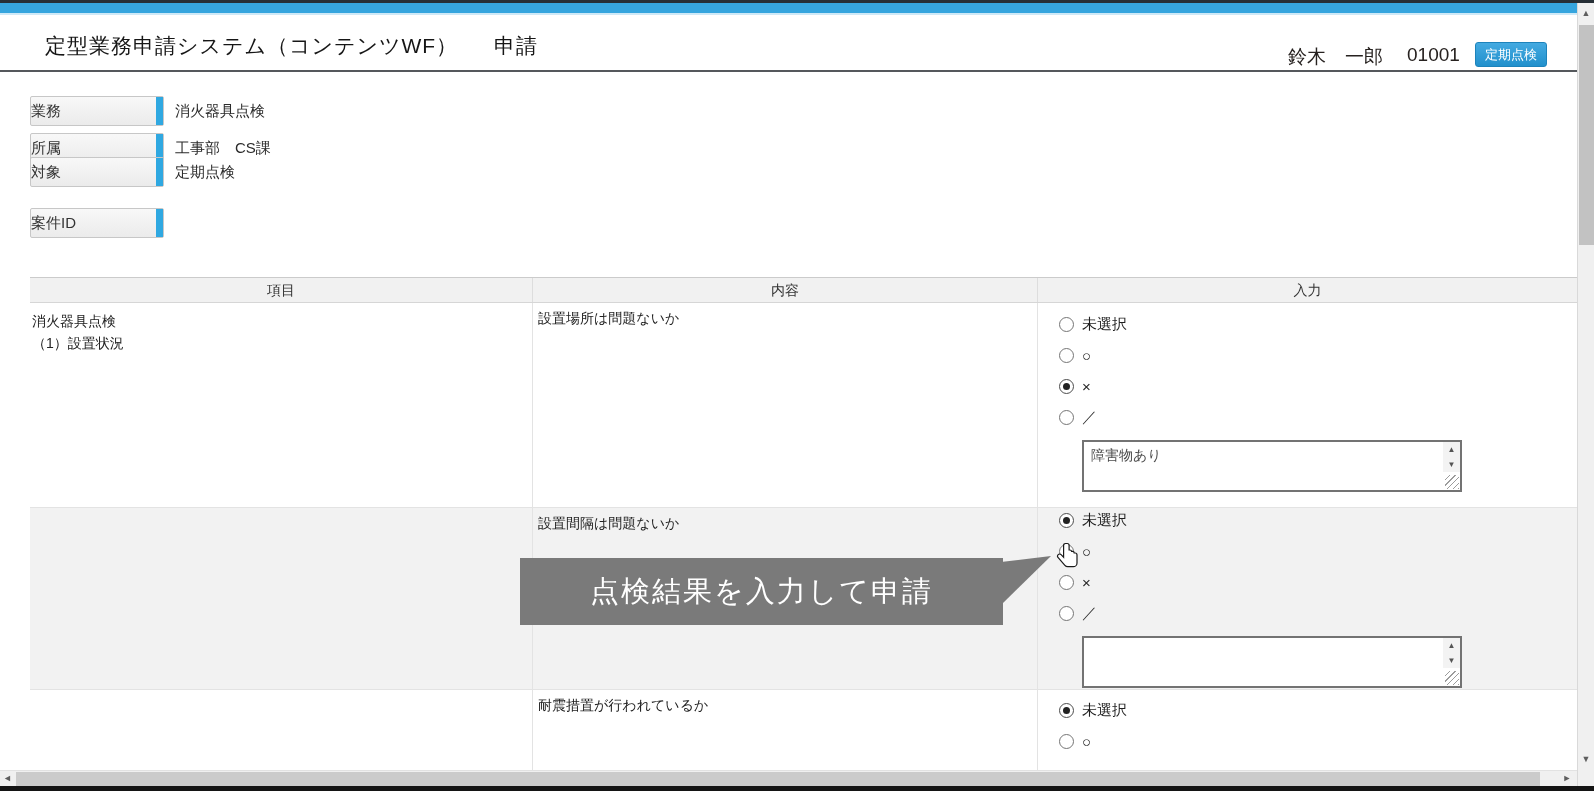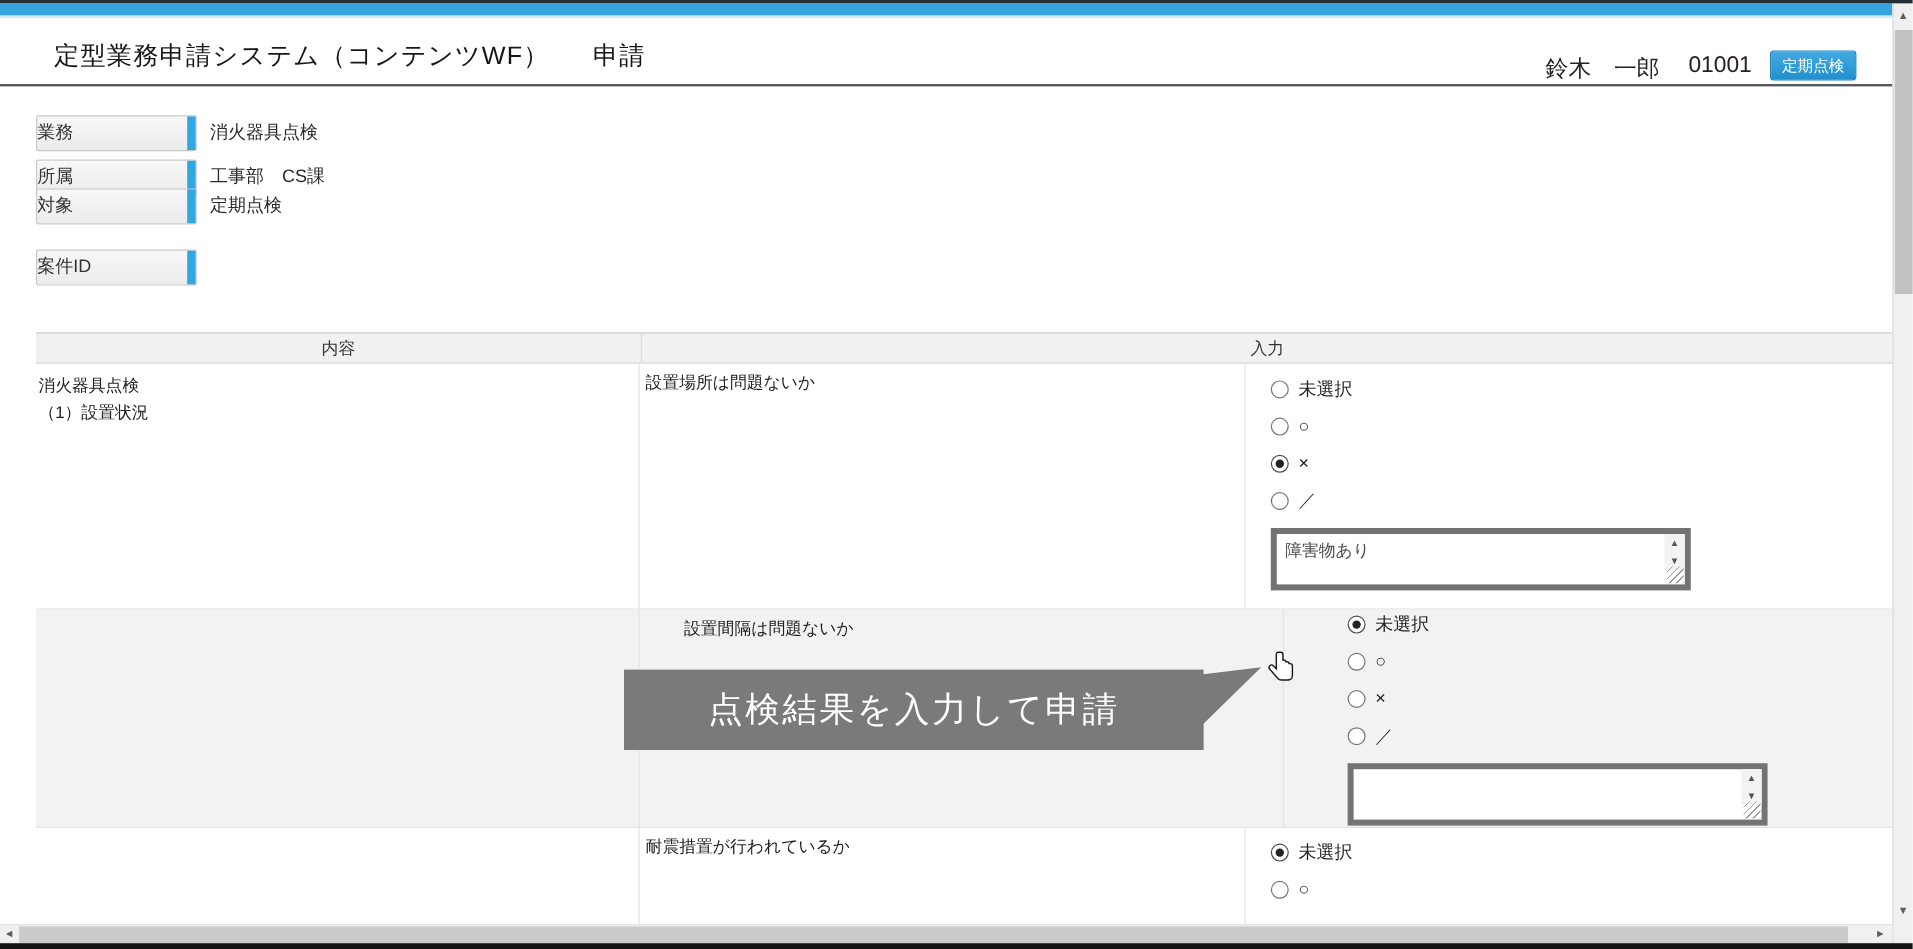--- a/index.html
+++ b/index.html
@@ -32,38 +32,38 @@
   .trow { display:flex; width:100%; }
   .thead { height:26px; background:#f1f1f1; border-top:1px solid #cbcbcb; border-bottom:1px solid #d6d6d6; }
   .thead .cell { font-size:14px; color:#333333; text-align:center; line-height:25px; }
   .cell { position:relative; }
   .c1 { width:503px; border-right:1px solid #e3e3e3; }
   .c2 { width:505px; border-right:1px solid #e3e3e3; }
   .c3 { flex:1; }
   .thead .c1, .thead .c2 { border-right:1px solid #dddddd; }
   .row-body { border-bottom:1px solid #e3e3e3; }
   .r0 { height:205px; }
-  .r1 { height:182px; background:#f2f2f2;gap:32px; }
+  .r1 { height:182px; background:#f2f2f2; }
   .r2 { height:84px; border-bottom:none; }
   .item-cell { padding:7px 4px 0 2px; font-size:14px; color:#222222; line-height:22px; }
   .q-cell { padding:7px 4px 0 5px; font-size:14px; color:#222222; }
   .in-cell { padding-left:21px; }
   .r0 .in-cell { padding-top:13px; }
   .r1 .in-cell { padding-top:4px; }
   .r2 .in-cell { padding-top:12px; }
 
   
   .opt { display:flex; align-items:center; height:16px; margin-bottom:15px; }
   .radio { width:15px; height:15px; border:1px solid #757575; border-radius:50%; background:#ffffff; position:relative; flex:0 0 15px; cursor:pointer; }
   .radio.checked { border-color:#4d4d4d; }
   .radio.checked::after { content:""; position:absolute; left:3px; top:3px; width:7px; height:7px; border-radius:50%; background:#222222; }
   .opt-label { margin-left:8px; font-size:15px; color:#1f1f1f; white-space:nowrap; }
 
   
-  .textarea { margin-top:14px; width:350px; height:52px; background:#ffffff; border:5px solid #737373; position:relative; }
+  .textarea { margin-top:14px; width:380px; height:52px; background:#ffffff; border:2px solid #737373; position:relative;margin-left:23px; }
   .ta-text { padding:4px 24px 0 7px; font-size:14px; color:#4b4b4b; line-height:18px; overflow:hidden; }
   .ta-sb { position:absolute; right:0; top:0; width:17px; height:100%; }
   .ta-btn { width:17px; height:15px; font-size:8px; color:#555555; text-align:center; line-height:15px; background:#f3f3f3; cursor:pointer; }
   .ta-grip { position:absolute; right:1px; bottom:1px; width:14px; height:14px; cursor:nwse-resize;
              background:repeating-linear-gradient(135deg, transparent 0 3px, #9c9c9c 3px 4px); }
 
   
   .tooltip { position:absolute; left:520px; top:558px; width:483px; height:67px; background:#7a7a7a; display:flex; align-items:center; justify-content:center; }
   .tooltip-text { color:#ffffff; font-size:29px; letter-spacing:2px; white-space:nowrap; }
   .tooltip-tail { position:absolute; left:1001px; top:550px; }
@@ -120,20 +120,21 @@
   <div class="field-value fy2">定期点検</div>
 
   <div class="field-box fy3">
     <span class="fb-label">案件ID</span>
     <span class="fb-accent"></span>
   </div>
   <div class="field-value fy3"></div>
 
   <div class="qtable">
     <div class="trow thead">
+      <div class="cell c1">項目</div>
       <div class="cell c2">内容</div>
       <div class="cell c3">入力</div>
     </div>
 
     <div class="trow row-body r0">
       <div class="cell c1 item-cell">
         <div>消火器具点検</div>
         <div>（1）設置状況</div>
       </div>
       <div class="cell c2 q-cell">設置場所は問題ないか</div>

